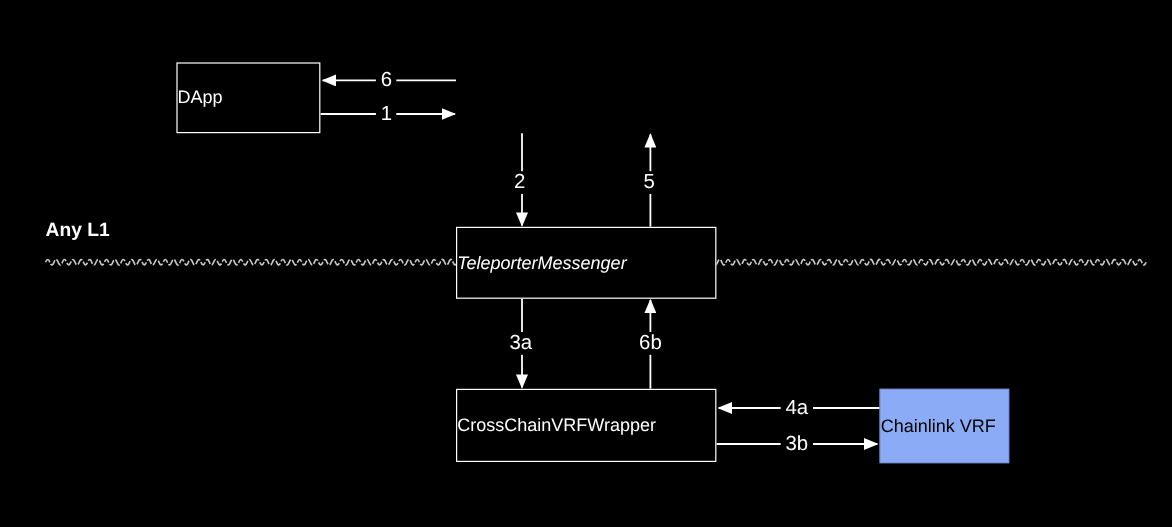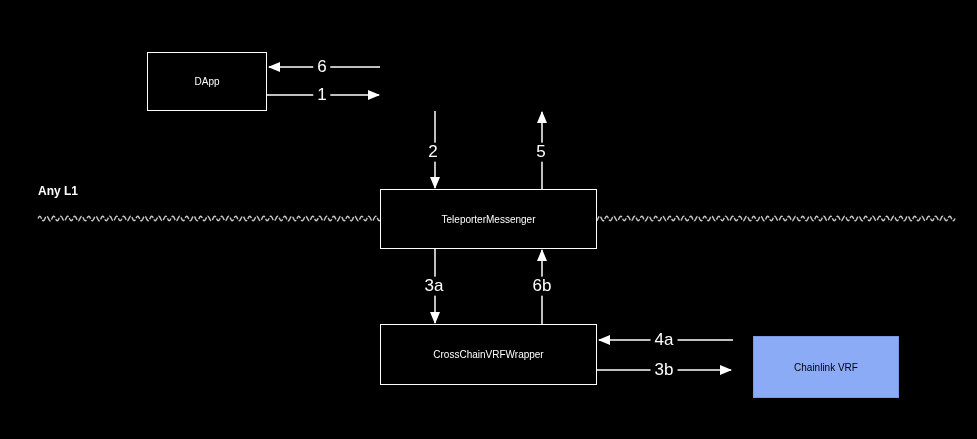--- a/index.html
+++ b/index.html
@@ -34,24 +34,23 @@
   .arrow-head {
     fill: var(--line, #fff);
   }
   .node {
     position: absolute;
     z-index: 2;
     box-sizing: border-box;
     background: var(--background, #000);
     border: 1px solid var(--box-border, #fff);
     color: var(--box-text, #fff);
-    font-size: 10px;
+    font-size: 15px;
     display: flex;
     align-items: center;
-    justify-content: center;
     text-align: center;
     white-space: nowrap;
   }
   .node.chainlink {
     background: var(--chainlink-fill, #8dabf7);
     border: 1px solid var(--chainlink-border, #7b99e0);
     color: var(--chainlink-text, #000);
   }
   .edge-label {
     position: absolute;
@@ -61,21 +60,21 @@
     color: var(--box-text, #fff);
     font-size: 17px;
     line-height: 1.1;
     padding: 0 4px;
     white-space: nowrap;
   }
   .region-label {
     position: absolute;
     z-index: 2;
     color: var(--box-text, #fff);
-    font-size: 12px;
+    font-size: 16px;
     font-weight: bold;
     white-space: nowrap;
   }
 </style>
 </head>
 <body>
 
 <div class="canvas">
 
   <svg class="connector-layer" viewBox="0 0 977 439" xmlns="http://www.w3.org/2000/svg">
@@ -102,29 +101,29 @@
     <line x1="733" y1="340" x2="599" y2="340" marker-end="url(#arrow)"></line>
 
     <line x1="597" y1="370" x2="731" y2="370" marker-end="url(#arrow)"></line>
   </svg>
 
   <div class="node" style="left:147px; top:52px; width:120px; height:59px;">
     <span>DApp</span>
   </div>
 
 
-  <div class="node" style="left:380px; top:189px; width:217px; height:60px;">
+  <div class="node" style="left:380px; top:189px; width:217px; height:60px;font-style:italic;">
     <span>TeleporterMessenger</span>
   </div>
 
   <div class="node" style="left:380px; top:324px; width:217px; height:61px;">
     <span>CrossChainVRFWrapper</span>
   </div>
 
-  <div class="node chainlink" style="left:733px; top:336px; width:146px; height:62px;margin-left:20px;">
+  <div class="node chainlink" style="left:733px; top:324px; width:108px; height:62px;">
     <span>Chainlink VRF</span>
   </div>
 
   <div class="edge-label" style="left:322px; top:67px;">6</div>
   <div class="edge-label" style="left:322px; top:95px;">1</div>
   <div class="edge-label" style="left:433px; top:152px;">2</div>
   <div class="edge-label" style="left:541px; top:152px;">5</div>
   <div class="edge-label" style="left:434px; top:286px;">3a</div>
   <div class="edge-label" style="left:542px; top:286px;">6b</div>
   <div class="edge-label" style="left:664px; top:340px;">4a</div>

